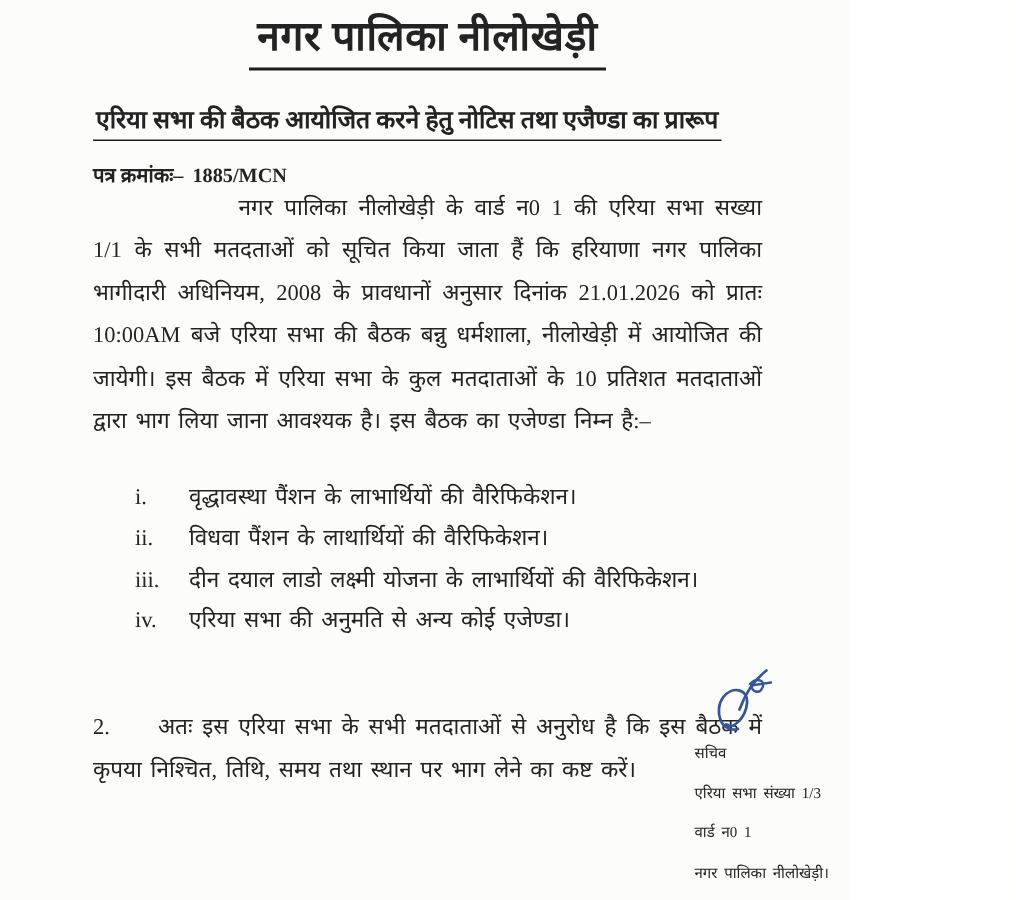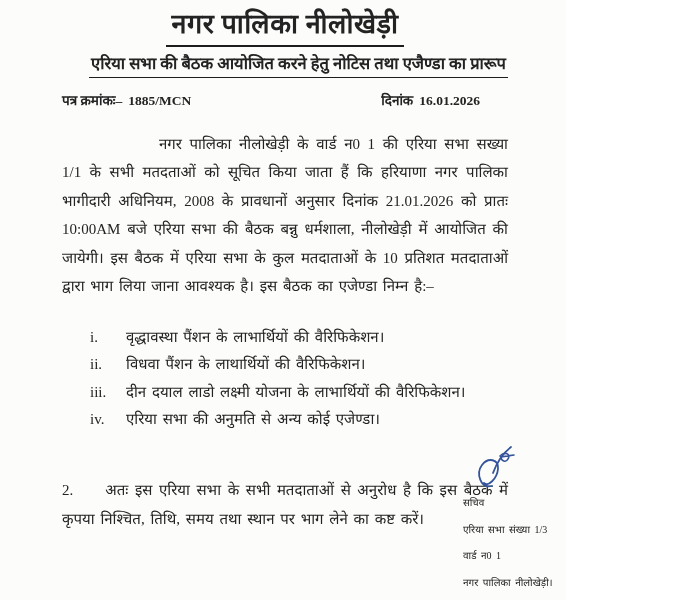--- a/index.html
+++ b/index.html
@@ -27,42 +27,41 @@
   .title-wrap { text-align: center; }
   .doc-title {
     display: inline-block;
     font-size: 27px;
     font-weight: bold;
     letter-spacing: 0.5px;
     border-bottom: 2.5px solid #1d1d1d;
     padding: 0 6px 3px 6px;
     line-height: 1.25;
   }
-  .subtitle-wrap { text-align: right; margin-top: 6px; }
+  .subtitle-wrap { text-align: left; margin-top: 22px; }
   .doc-subtitle {
     display: inline-block;
     font-size: 16.5px;
     font-weight: bold;
     border-bottom: 1.5px solid #1d1d1d;
     padding: 0 2px 2.5px 2px;
     line-height: 1.3;
   }
   
   .meta-row {
     margin-top: 13px;
     display: flex;
     justify-content: space-between;
     padding-right: 22px;
     font-size: 13.5px;
     font-weight: bold;
   }
   .meta-left span, .meta-right span { margin-right: 6px; }
   
   .para1 {
-    margin-top: 21px;
     font-size: 15px;
     line-height: 28.5px;
     text-align: justify;
     text-indent: 97px;
     word-spacing: 2px;
   }
   .agenda {
     margin-top: 23px;
     list-style: none;
   }
@@ -110,23 +109,20 @@
   </div>
 
   <div class="subtitle-wrap">
     <h2 class="doc-subtitle">एरिया सभा की बैठक आयोजित करने हेतु नोटिस तथा एजैण्डा का प्रारूप</h2>
   </div>
 
   <div class="meta-row">
     <div class="meta-left">
       <span>पत्र क्रमांकः–</span><span>1885/MCN</span>
     </div>
-    <div class="meta-right">
-      <span>दिनांक</span><span>16.01.2026</span>
-    </div>
   </div>
 
   <p class="para1">नगर पालिका नीलोखेड़ी के वार्ड न0 1 की एरिया सभा सख्या 1/1 के सभी मतदताओं को सूचित किया जाता हैं कि हरियाणा नगर पालिका भागीदारी अधिनियम, 2008 के प्रावधानों अनुसार दिनांक 21.01.2026 को प्रातः 10:00AM बजे एरिया सभा की बैठक बन्नु धर्मशाला, नीलोखेड़ी में आयोजित की जायेगी। इस बैठक में एरिया सभा के कुल मतदाताओं के 10 प्रतिशत मतदाताओं द्वारा भाग लिया जाना आवश्यक है। इस बैठक का एजेण्डा निम्न है:–</p>
 
   <ul class="agenda">
     <li class="agenda-item">
       <span class="agenda-marker">i.</span>
       <span class="agenda-text">वृद्धावस्था पैंशन के लाभार्थियों की वैरिफिकेशन।</span>
     </li>
     <li class="agenda-item">

